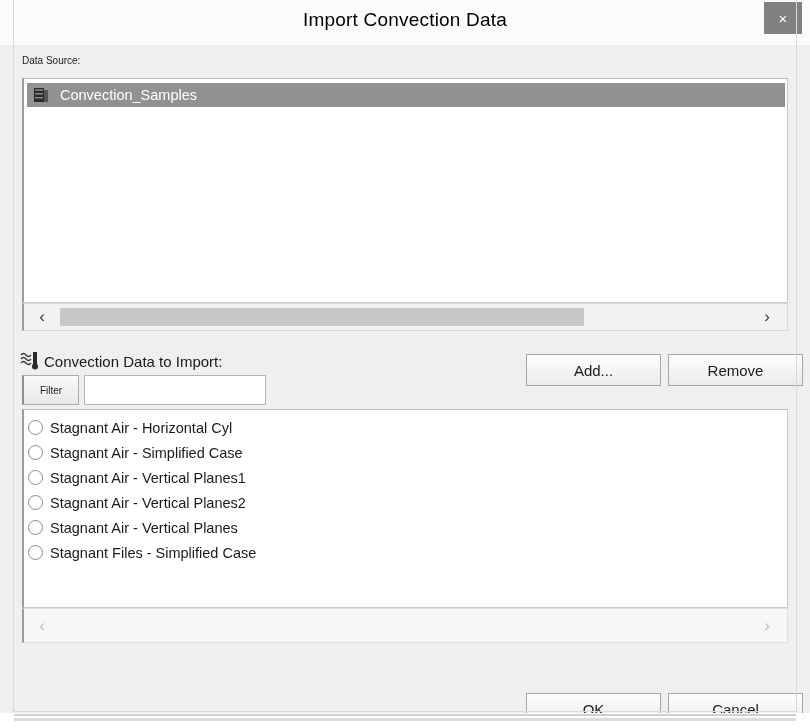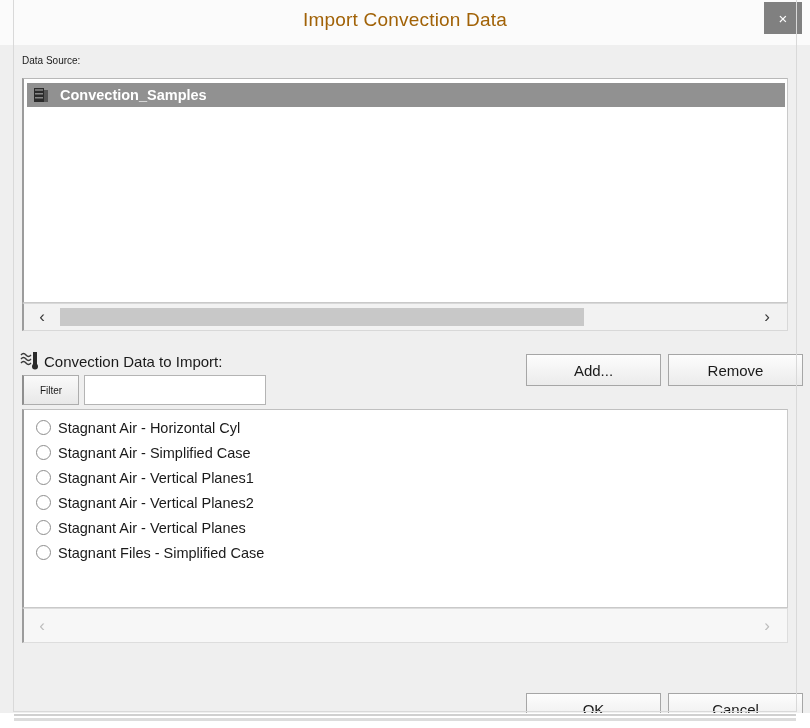--- a/index.html
+++ b/index.html
@@ -33,21 +33,21 @@
     background: #fbfbfb;
     border-bottom: 1px solid #e2e2e2;
   }
   .title-text {
     position: absolute;
     left: 0; top: 9px;
     width: 810px;
     text-align: center;
     font-size: 19px;
     letter-spacing: 0.2px;
-    color: #a16207;
+    color: #000000;
   }
   .close-btn {
     position: absolute;
     right: 8px;
     top: 2px;
     width: 38px;
     height: 32px;
     background: #808080;
     border: none;
     color: #ffffff;
@@ -111,21 +111,20 @@
     height: 18px;
     margin-left: 5px;
     margin-right: 8px;
     flex: 0 0 auto;
     display: block;
   }
   .ds-name {
     display: inline-block;
     width: 178px;
     flex: 0 0 auto;
-    font-weight: bold;
   }
   .ds-path {
     flex: 0 0 auto;
   }
 
   
   .ds-scroll {
     position: absolute;
     left: 22px;
     top: 258px;
@@ -235,21 +234,21 @@
     border: 1px solid #c9c9c9;
     border-left: 2px solid #9c9c9c;
     border-top: 1px solid #c0c0c0;
     box-sizing: border-box;
     overflow: hidden;
   }
   .opt {
     display: flex;
     align-items: center;
     height: 25px;
-    padding-left: 12px;
+    padding-left: 4px;
     font-size: 14.5px;
     color: #1a1a1a;
     cursor: pointer;
     white-space: nowrap;
   }
   .opt:first-child { margin-top: 5px; }
   .radio {
     width: 13px;
     height: 13px;
     border: 1px solid #8d8d8d;

